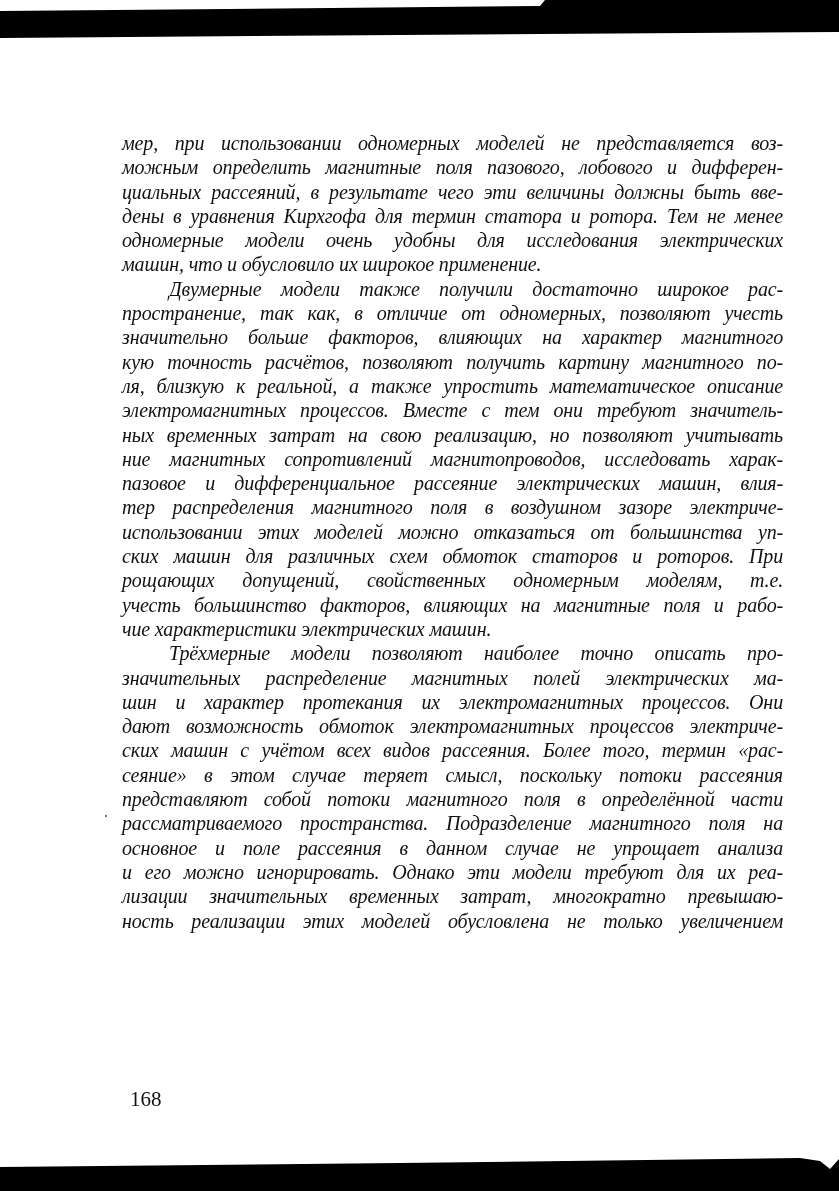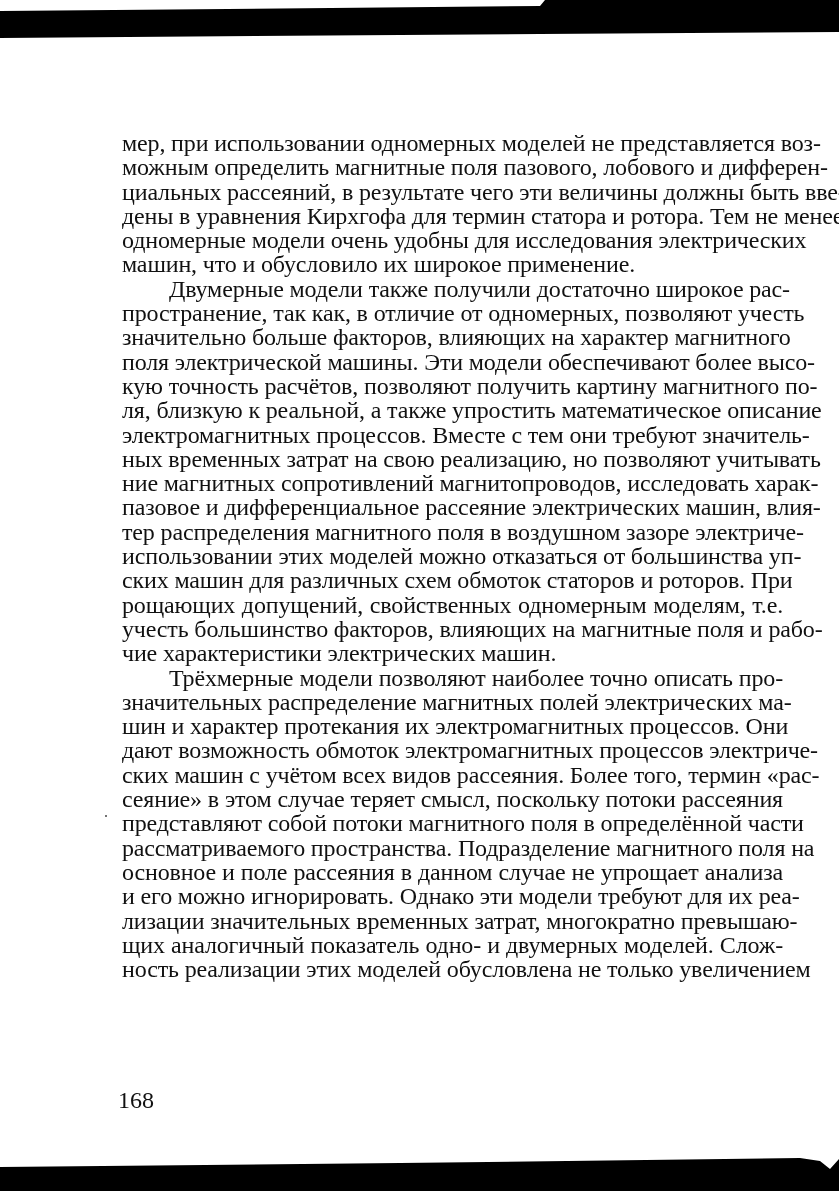--- a/index.html
+++ b/index.html
@@ -31,46 +31,47 @@
       width: 839px;
       height: 34px;
       background: #000;
       clip-path: polygon(0 10px, 400px 6px, 800px 1px, 820px 4px, 830px 12px, 839px 2px, 839px 34px, 0 34px);
     }
     .page-text {
       position: absolute;
       left: 122px;
       top: 131px;
       width: 661px;
-      font-size: 24px;
+      font-size: 20px;
       line-height: 24.3px;
       text-align: justify;
       text-align-last: justify;
       letter-spacing: -0.15px;
+      font-style: italic;
     }
     .para {
       margin: 0;
     }
     .line {
       display: block;
       text-align: justify;
       text-align-last: justify;
       white-space: nowrap;
     }
     .line.last {
       text-align-last: left;
     }
     .line.indent {
       text-indent: 47px;
     }
     .page-number {
       position: absolute;
-      left: 118px;
+      left: 130px;
       top: 1087px;
-      font-size: 24px;
+      font-size: 21px;
     }
     .stray-dot {
       position: absolute;
       left: 105px;
       top: 815px;
       width: 2px;
       height: 2px;
       background: #444;
       border-radius: 1px;
     }
@@ -86,21 +87,20 @@
       <span class="line">можным определить магнитные поля пазового, лобового и дифферен-</span>
       <span class="line">циальных рассеяний, в результате чего эти величины должны быть вве-</span>
       <span class="line">дены в уравнения Кирхгофа для термин статора и ротора. Тем не менее</span>
       <span class="line">одномерные модели очень удобны для исследования электрических</span>
       <span class="line last">машин, что и обусловило их широкое применение.</span>
     </p>
     <p class="para">
       <span class="line indent">Двумерные модели также получили достаточно широкое рас-</span>
       <span class="line">пространение, так как, в отличие от одномерных, позволяют учесть</span>
       <span class="line">значительно больше факторов, влияющих на характер магнитного</span>
-      <span class="line">поля электрической машины. Эти модели обеспечивают более высо-</span>
       <span class="line">кую точность расчётов, позволяют получить картину магнитного по-</span>
       <span class="line">ля, близкую к реальной, а также упростить математическое описание</span>
       <span class="line">электромагнитных процессов. Вместе с тем они требуют значитель-</span>
       <span class="line">ных временных затрат на свою реализацию, но позволяют учитывать</span>
       <span class="line">ние магнитных сопротивлений магнитопроводов, исследовать харак-</span>
       <span class="line">пазовое и дифференциальное рассеяние электрических машин, влия-</span>
       <span class="line">тер распределения магнитного поля в воздушном зазоре электриче-</span>
       <span class="line">использовании этих моделей можно отказаться от большинства уп-</span>
       <span class="line">ских машин для различных схем обмоток статоров и роторов. При</span>
       <span class="line">рощающих допущений, свойственных одномерным моделям, т.е.</span>
@@ -112,21 +112,20 @@
       <span class="line">значительных распределение магнитных полей электрических ма-</span>
       <span class="line">шин и характер протекания их электромагнитных процессов. Они</span>
       <span class="line">дают возможность обмоток электромагнитных процессов электриче-</span>
       <span class="line">ских машин с учётом всех видов рассеяния. Более того, термин «рас-</span>
       <span class="line">сеяние» в этом случае теряет смысл, поскольку потоки рассеяния</span>
       <span class="line">представляют собой потоки магнитного поля в определённой части</span>
       <span class="line">рассматриваемого пространства. Подразделение магнитного поля на</span>
       <span class="line">основное и поле рассеяния в данном случае не упрощает анализа</span>
       <span class="line">и его можно игнорировать. Однако эти модели требуют для их реа-</span>
       <span class="line">лизации значительных временных затрат, многократно превышаю-</span>
-      <span class="line">щих аналогичный показатель одно- и двумерных моделей. Слож-</span>
       <span class="line">ность реализации этих моделей обусловлена не только увеличением</span>
     </p>
   </div>
 
 <div class="stray-dot"></div>
 
 <div class="page-number">168</div>
 
 <div class="scan-bottom"></div>
 

